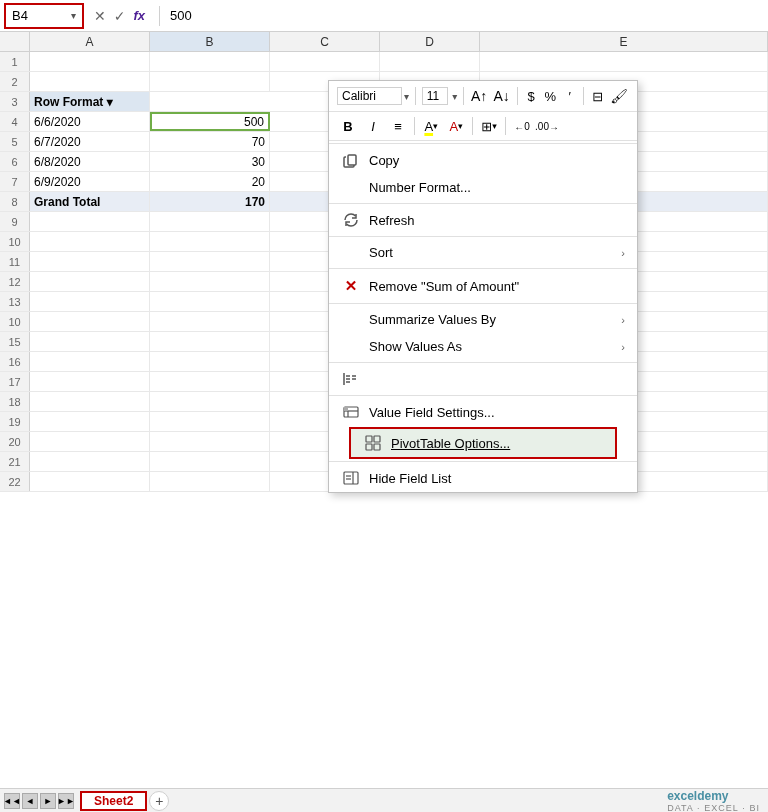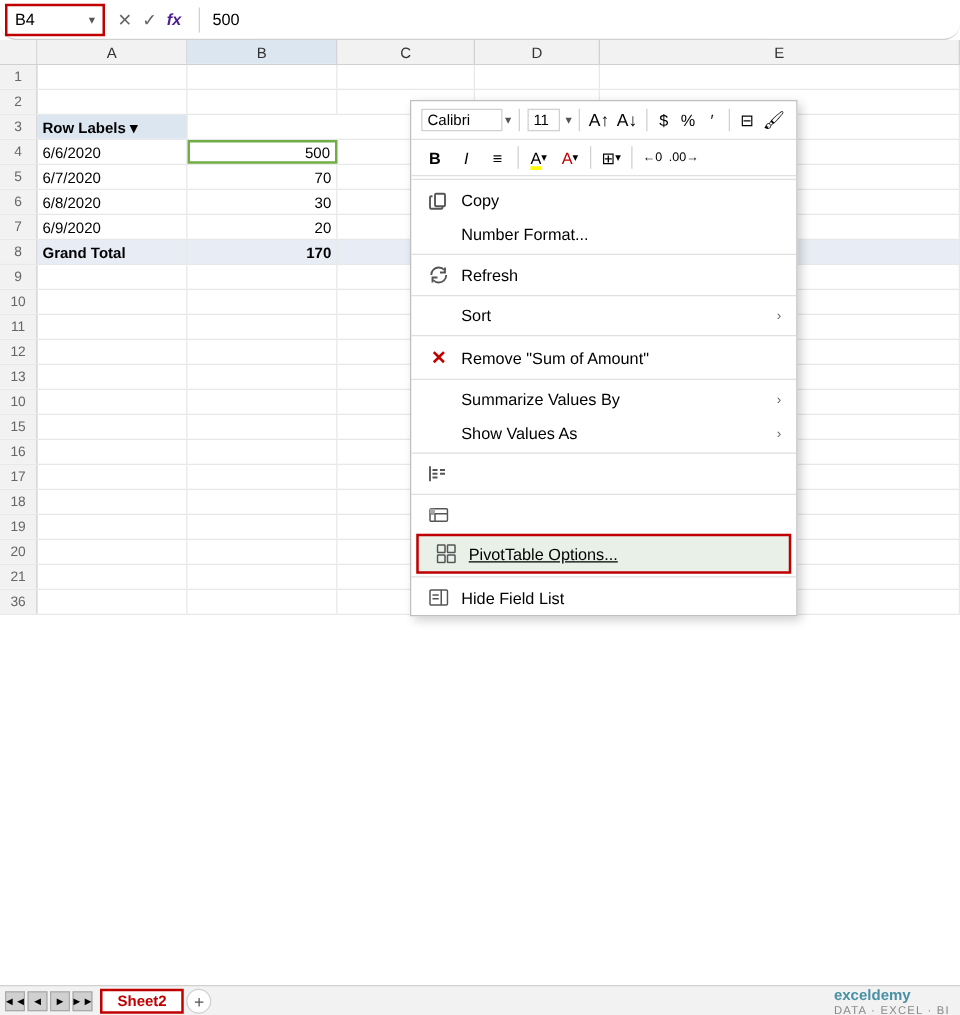--- a/index.html
+++ b/index.html
@@ -15,21 +15,20 @@
 
     
     .formula-bar {
       display: flex;
       align-items: center;
       height: 32px;
       border-bottom: 1px solid #d0d0d0;
       background: #fff;
       padding: 0 4px;
       gap: 2px;
-      border-radius: 13px;
     }
     .name-box {
       border: 2px solid #c00000;
       padding: 2px 6px;
       width: 80px;
       font-size: 13px;
       height: 26px;
       display: flex;
       align-items: center;
       justify-content: space-between;
@@ -280,21 +279,21 @@
       color: #666;
       font-size: 11px;
     }
     .menu-item .red-x {
       color: #c00000;
       font-weight: bold;
       font-size: 16px;
     }
     .pivottable-border {
       border: 2px solid #c00000;
-      margin: 1px 4px;
+      margin: 1px 20px;
     }
 
     
     .chevron { font-size: 10px; color: #555; }
   </style>
 </head>
 <body>
 
 <div class="formula-bar">
   <div class="name-box">
@@ -336,21 +335,21 @@
       <div class="row-num">2</div>
       <div class="cell cell-a"></div>
       <div class="cell cell-b"></div>
       <div class="cell cell-c"></div>
       <div class="cell cell-d"></div>
       <div class="cell cell-e"></div>
     </div>
 
     <div class="row row-3">
       <div class="row-num">3</div>
-      <div class="cell cell-a" style="font-weight:bold;background:#dce6f1;">Row Labels ▾</div>
+      <div class="cell cell-a" style="font-weight:bold;background:#dce6f1;">Row Format ▾</div>
       <div class="cell cell-b" style="font-weight:bold;background:#dce6f1;margin-top:44px;">Sum of Amoun</div>
       <div class="cell cell-c"></div>
       <div class="cell cell-d"></div>
       <div class="cell cell-e"></div>
     </div>
 
     <div class="row row-4">
       <div class="row-num">4</div>
       <div class="cell cell-a">6/6/2020</div>
       <div class="cell cell-b" style="border:2px solid #70ad47;justify-content:flex-end;">500</div>
@@ -493,21 +492,21 @@
       </div>
     <div class="row">
         <div class="row-num">21</div>
         <div class="cell cell-a"></div>
         <div class="cell cell-b"></div>
         <div class="cell cell-c"></div>
         <div class="cell cell-d"></div>
         <div class="cell cell-e"></div>
       </div>
     <div class="row">
-        <div class="row-num">36</div>
+        <div class="row-num">22</div>
         <div class="cell cell-a"></div>
         <div class="cell cell-b"></div>
         <div class="cell cell-c"></div>
         <div class="cell cell-d"></div>
         <div class="cell cell-e"></div>
       </div>
   </div>
 </div>
 
 <div class="tab-bar">
@@ -649,20 +648,21 @@
 
   <div class="menu-item">
     <div class="menu-icon">
       <svg width="16" height="16" viewBox="0 0 16 16" fill="none" stroke="#555" stroke-width="1.2">
         <rect x="1" y="3" width="14" height="10" rx="1"></rect>
         <line x1="1" y1="7" x2="15" y2="7"></line>
         <line x1="5" y1="7" x2="5" y2="13"></line>
         <rect x="1" y="3" width="4" height="4" fill="#aaa" stroke="none"></rect>
       </svg>
     </div>
+    <span class="menu-label">Value Field Settings...</span>
   </div>
 
   <div class="menu-item pivottable-border" style="background:#e8f0e8;">
     <div class="menu-icon">
       <svg width="16" height="16" viewBox="0 0 16 16" fill="none" stroke="#555" stroke-width="1.2">
         <rect x="1" y="1" width="6" height="6" rx="0.5"></rect>
         <rect x="9" y="1" width="6" height="6" rx="0.5"></rect>
         <rect x="1" y="9" width="6" height="6" rx="0.5"></rect>
         <rect x="9" y="9" width="6" height="6" rx="0.5"></rect>
       </svg>

